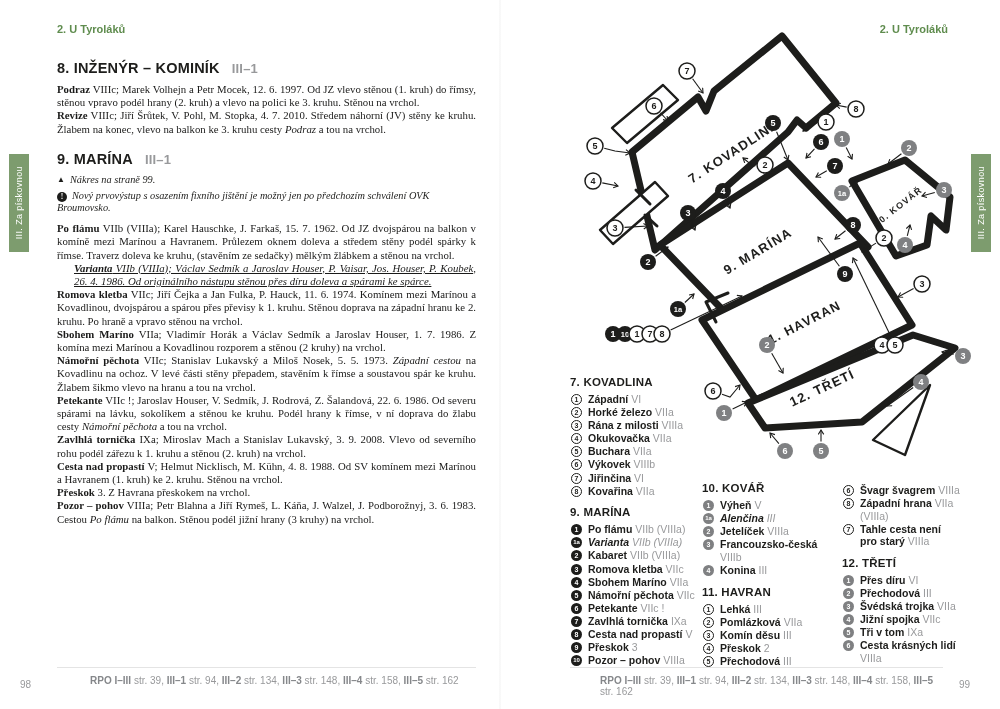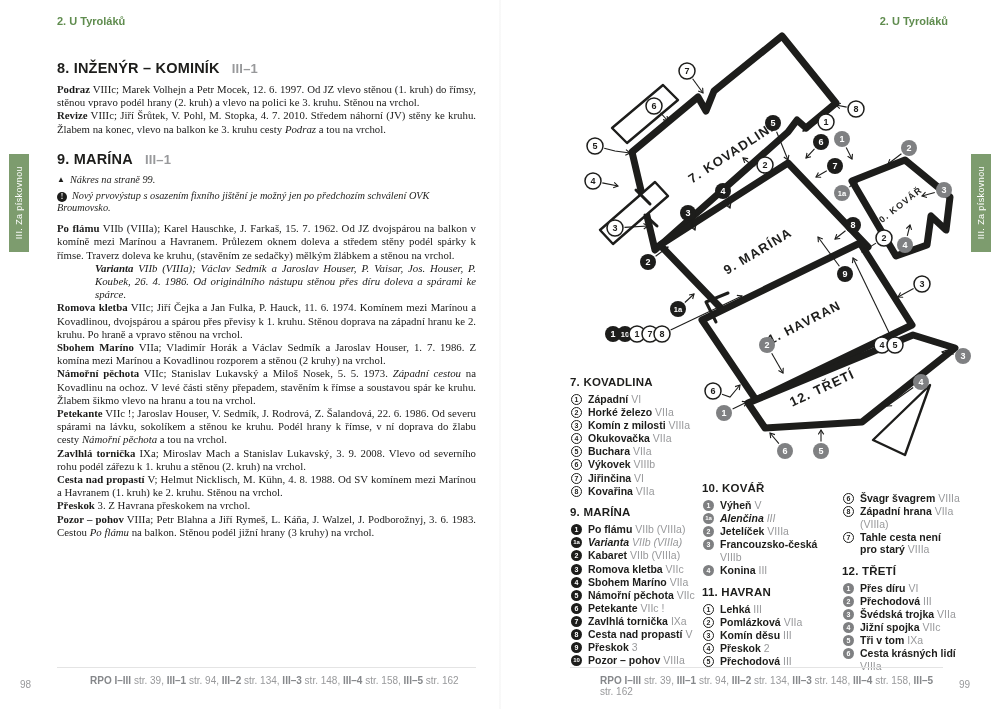--- a/index.html
+++ b/index.html
@@ -10,38 +10,38 @@
   html,body{width:1000px;height:709px;background:#fff;overflow:hidden;
     font-family:"Liberation Sans",sans-serif;color:var(--ink);}
   .page-fold{position:absolute;left:499px;top:0;width:2px;height:709px;
     background:linear-gradient(90deg,rgba(0,0,0,0),rgba(0,0,0,.05),rgba(0,0,0,0));}
   .side-tab{position:absolute;width:20px;height:98px;background:var(--tabgreen);
     display:flex;align-items:center;justify-content:center;}
   .side-tab span{writing-mode:vertical-rl;transform:rotate(180deg);color:#fff;
     font-size:9px;letter-spacing:.4px;white-space:nowrap;}
   .tab-left{left:9px;top:154px;}
   .tab-right{left:971px;top:154px;}
-  .running-header{position:absolute;top:15px;font-size:11px;font-weight:bold;color:var(--green);}
+  .running-header{position:absolute;top:23px;font-size:11px;font-weight:bold;color:var(--green);}
   .rh-left{left:57px;}
   .rh-right{left:560px;width:388px;text-align:right;}
 
   
   .left-content{position:absolute;left:57px;top:60px;width:419px;}
   .section{margin-bottom:15px;}
   .sec-head{font-size:14.5px;font-weight:bold;letter-spacing:.2px;margin-bottom:7px;}
   .sec-grade{color:var(--gray);margin-left:12px;font-size:13px;}
   .note{font-family:"Liberation Serif",serif;font-style:italic;font-size:10.3px;
     line-height:12.8px;margin-bottom:2px;}
   .note .n-icon{font-style:normal;font-size:8px;margin-right:5px;position:relative;top:-1px;}
   .note .warn{display:inline-block;width:10px;height:10px;border-radius:50%;background:var(--ink);
     color:#fff;font-size:7.5px;font-weight:bold;text-align:center;line-height:10px;margin-right:5px;font-style:normal;}
   .paras{margin-top:7px;}
   .para{font-family:"Liberation Serif",serif;font-size:10.8px;line-height:13.2px;
     text-align:justify;color:#1a1a19;}
-  .para.variant{margin-left:38px;font-style:italic;}
+  .para.variant{margin-left:17px;font-style:italic;text-decoration:underline;}
   .seg-b{font-weight:bold;}
   .seg-i{font-style:italic;}
   .seg-bi{font-weight:bold;font-style:italic;}
 
   
   .route-col{position:absolute;}
   .rl-title{font-size:11.5px;font-weight:bold;letter-spacing:.2px;margin-bottom:5px;}
   .rl-block{margin-bottom:9px;}
   .rl-item{position:relative;padding-left:18px;font-size:10.5px;line-height:12.6px;margin-bottom:.5px;}
   .badge{position:absolute;left:1px;top:1px;width:11px;height:11px;border-radius:50%;
@@ -325,21 +325,21 @@
         <circle cx="225" cy="426" r="8" class="mk-gray"></circle>
         <text x="225" y="429.2" class="mk-txt" font-size="9" fill="#fff">6</text>
       </g>
     </svg></div>
 <div id="route-lists">
     <div class="route-col" style="left: 570px; top: 376px; width: 128px;">
       <div class="rl-block">
         <div class="rl-title">7. KOVADLINA</div>
         <div class="rl-item"><span class="badge open">1</span><span class="rl-name">Západní </span><span class="rl-grade">VI</span></div>
         <div class="rl-item"><span class="badge open">2</span><span class="rl-name">Horké železo </span><span class="rl-grade">VIIa</span></div>
-        <div class="rl-item"><span class="badge open">3</span><span class="rl-name">Komín z milosti </span><span class="rl-grade">VIIIa</span></div>
+        <div class="rl-item"><span class="badge open">3</span><span class="rl-name">Rána z milosti </span><span class="rl-grade">VIIIa</span></div>
         <div class="rl-item"><span class="badge open">4</span><span class="rl-name">Okukovačka </span><span class="rl-grade">VIIa</span></div>
         <div class="rl-item"><span class="badge open">5</span><span class="rl-name">Buchara </span><span class="rl-grade">VIIa</span></div>
         <div class="rl-item"><span class="badge open">6</span><span class="rl-name">Výkovek </span><span class="rl-grade">VIIIb</span></div>
         <div class="rl-item"><span class="badge open">7</span><span class="rl-name">Jiřinčina </span><span class="rl-grade">VI</span></div>
         <div class="rl-item"><span class="badge open">8</span><span class="rl-name">Kovařina </span><span class="rl-grade">VIIa</span></div>
       </div>
       <div class="rl-block">
         <div class="rl-title">9. MARÍNA</div>
         <div class="rl-item"><span class="badge black">1</span><span class="rl-name">Po flámu </span><span class="rl-grade">VIIb (VIIIa)</span></div>
         <div class="rl-item it"><span class="badge black" style="font-size: 6px;">1a</span><span class="rl-name">Varianta </span><span class="rl-grade">VIIb (VIIIa)</span></div>
@@ -365,21 +365,21 @@
       </div>
       <div class="rl-block">
         <div class="rl-title">11. HAVRAN</div>
         <div class="rl-item"><span class="badge open">1</span><span class="rl-name">Lehká </span><span class="rl-grade">III</span></div>
         <div class="rl-item"><span class="badge open">2</span><span class="rl-name">Pomlázková </span><span class="rl-grade">VIIa</span></div>
         <div class="rl-item"><span class="badge open">3</span><span class="rl-name">Komín děsu </span><span class="rl-grade">III</span></div>
         <div class="rl-item"><span class="badge open">4</span><span class="rl-name">Přeskok </span><span class="rl-grade">2</span></div>
         <div class="rl-item"><span class="badge open">5</span><span class="rl-name">Přechodová </span><span class="rl-grade">III</span></div>
       </div>
     </div>
-    <div class="route-col" style="left: 842px; top: 484px; width: 118px; margin-top: 8px;">
+    <div class="route-col" style="left: 842px; top: 484px; width: 118px;">
       <div class="rl-block">
         <div class="rl-item"><span class="badge open">6</span><span class="rl-name">Švagr švagrem </span><span class="rl-grade">VIIIa</span></div>
         <div class="rl-item"><span class="badge open">8</span><span class="rl-name">Západní hrana </span><span class="rl-grade">VIIa (VIIIa)</span></div>
         <div class="rl-item"><span class="badge open">7</span><span class="rl-name">Tahle cesta není pro starý </span><span class="rl-grade">VIIIa</span></div>
       </div>
       <div class="rl-block">
         <div class="rl-title">12. TŘETÍ</div>
         <div class="rl-item"><span class="badge gray">1</span><span class="rl-name">Přes díru </span><span class="rl-grade">VI</span></div>
         <div class="rl-item"><span class="badge gray">2</span><span class="rl-name">Přechodová </span><span class="rl-grade">III</span></div>
         <div class="rl-item"><span class="badge gray">3</span><span class="rl-name">Švédská trojka </span><span class="rl-grade">VIIa</span></div>

